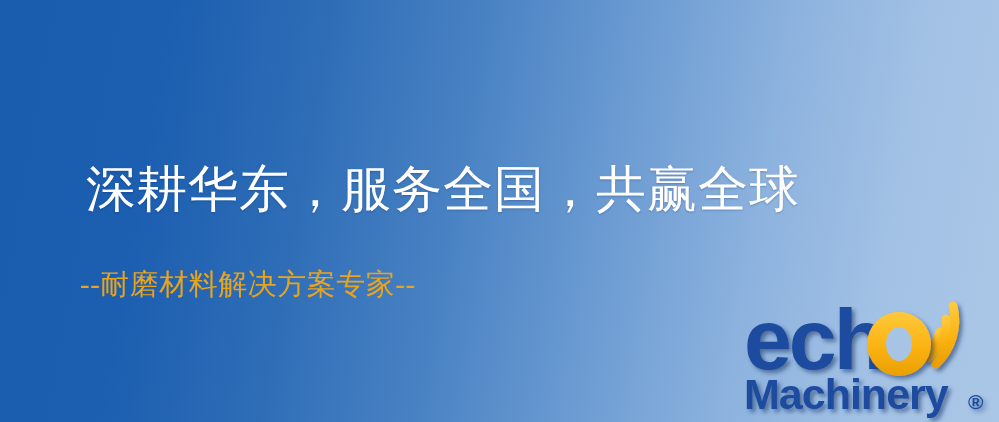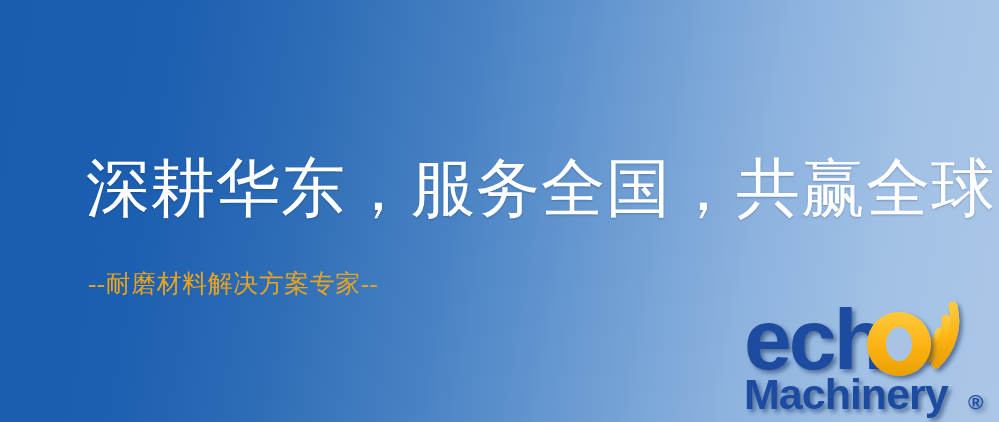--- a/index.html
+++ b/index.html
@@ -24,35 +24,35 @@
     font-family: "Liberation Sans", sans-serif;
     user-select: none;
   }
 
   
   #headline {
     position: absolute;
     left: 86px;
     top: 153px;
     font-family: "Liberation Serif", "DejaVu Serif", serif;
-    font-size: 64px;
+    font-size: 50px;
     line-height: 72px;
     color: #ffffff;
     letter-spacing: 1px;
     white-space: nowrap;
     text-shadow: 0 1px 2px rgba(10, 40, 90, 0.28);
   }
 
   
   #subtitle {
     position: absolute;
-    left: 88px;
+    left: 80px;
     top: 267px;
     font-family: "Liberation Serif", "DejaVu Serif", serif;
-    font-size: 25px;
+    font-size: 29px;
     line-height: 34px;
     color: #e9a41e;
     letter-spacing: 0.5px;
     white-space: nowrap;
   }
 
   
   #logo {
     position: absolute;
     left: 744px;

